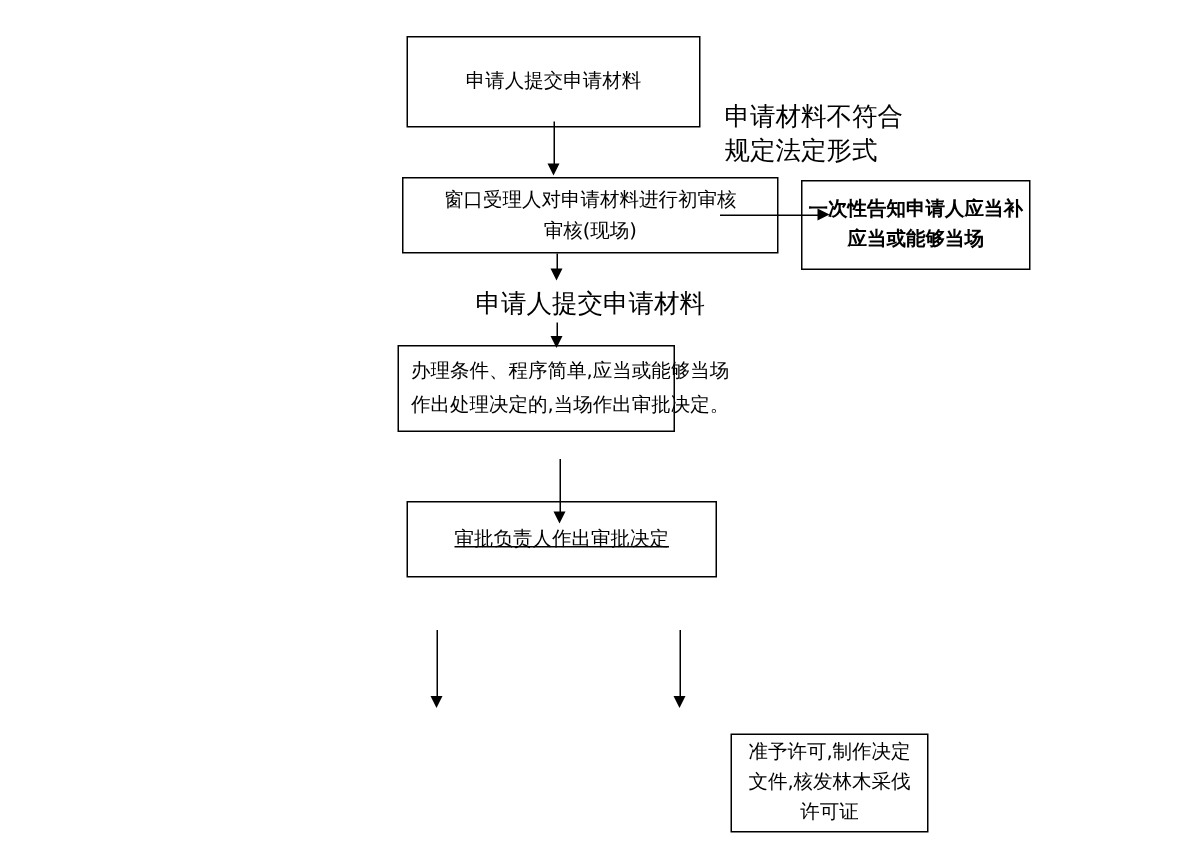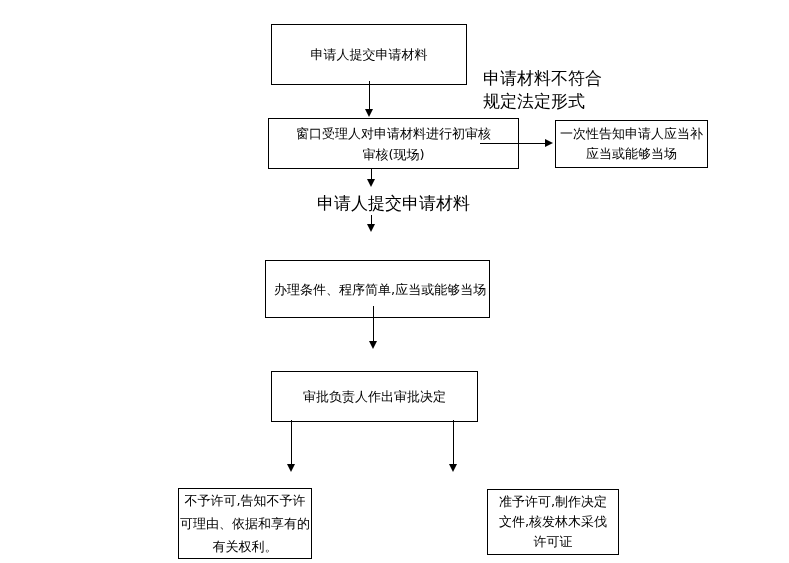--- a/index.html
+++ b/index.html
@@ -20,24 +20,24 @@
     flex-direction:column;
     justify-content:center;
     align-items:center;
     text-align:center;
     font-size:13px;
     line-height:22px;
   }
   .nline { white-space:nowrap; }
   #box-submit  { left:271px; top:24px;  width:196px; height:61px; }
   #box-review  { left:268px; top:118px; width:251px; height:51px; line-height:21px; }
-  #box-notify  { left:555px; top:120px; width:153px; height:48px; line-height:20px; }
-  #box-onsite  { left:265px; top:260px; width:225px; height:58px;
+  #box-notify  { left:534px; top:120px; width:153px; height:60px; line-height:20px;font-weight:bold; }
+  #box-onsite  { left:265px; top:230px; width:185px; height:58px;
                  align-items:flex-start; text-align:left; padding-left:8px; line-height:23px; }
-  #box-approve { left:271px; top:371px; width:207px; height:51px; }
+  #box-approve { left:271px; top:334px; width:207px; height:51px;text-decoration:underline; }
   #box-deny    { left:178px; top:488px; width:134px; height:71px; line-height:23px; }
   #box-grant   { left:443px; top:489px; width:132px; height:66px; line-height:20px;margin-left:44px; }
 
   .vline { position:absolute; width:1px; background:#000000; }
   .hline { position:absolute; height:1px; background:#000000; }
   .arrow-down {
     position:absolute; width:0; height:0;
     border-left:4px solid transparent;
     border-right:4px solid transparent;
     border-top:8px solid #000000;
@@ -87,31 +87,27 @@
     <div class="nline">审核(现场)</div>
   </div>
 
   <div class="node" id="box-notify">
     <div class="nline">一次性告知申请人应当补</div>
     <div class="nline">应当或能够当场</div>
   </div>
 
   <div class="node" id="box-onsite">
     <div class="nline">办理条件、程序简单,应当或能够当场</div>
+    <div class="nline">作出处理决定的,当场作出审批决定。</div>
   </div>
 
   <div class="node" id="box-approve">
     <div class="nline">审批负责人作出审批决定</div>
   </div>
 
-  <div class="node" id="box-deny">
-    <div class="nline">不予许可,告知不予许</div>
-    <div class="nline">可理由、依据和享有的</div>
-    <div class="nline">有关权利。</div>
-  </div>
 
   <div class="node" id="box-grant">
     <div class="nline">准予许可,制作决定</div>
     <div class="nline">文件,核发林木采伐</div>
     <div class="nline">许可证</div>
   </div>
 
   <div class="vline" id="ln-submit-review"></div>
   <div class="arrow-down" id="ah-submit-review"></div>
 

